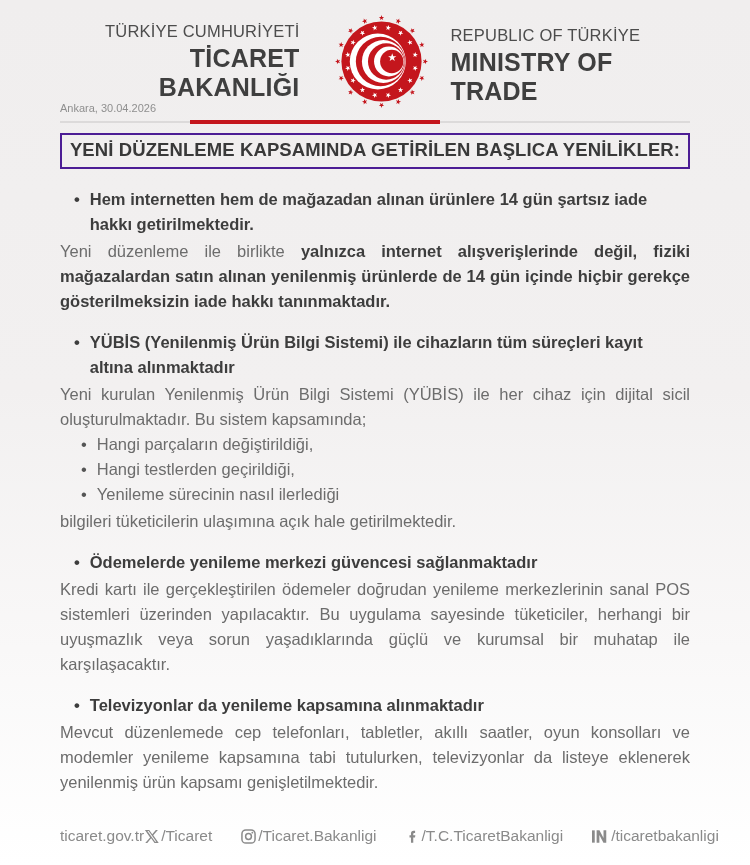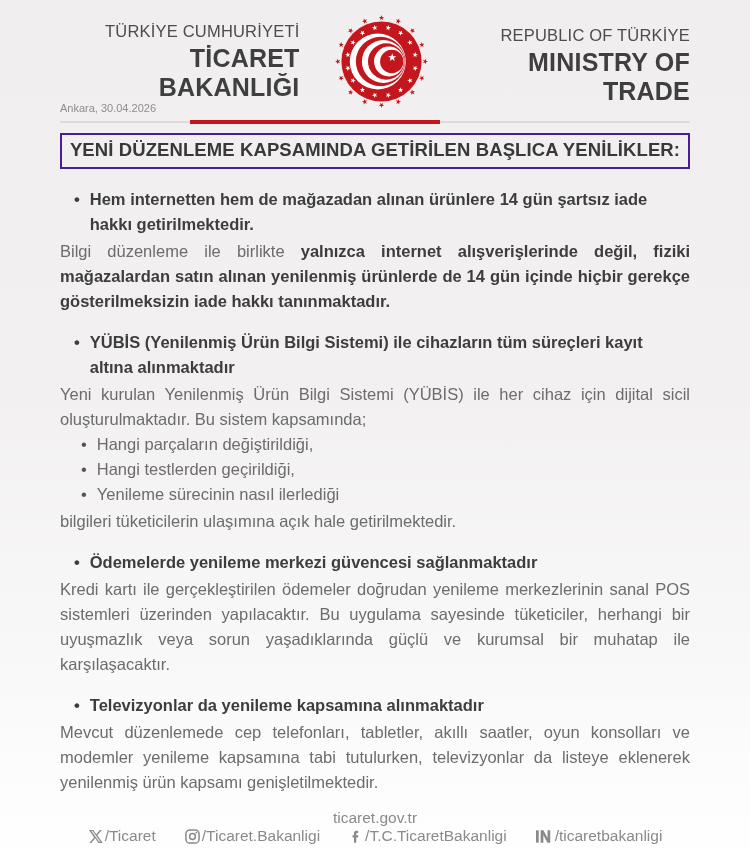--- a/index.html
+++ b/index.html
@@ -8,21 +8,21 @@
     background:linear-gradient(180deg,#f0eeee 0%,#f2f0f0 45%,#f9f8f8 75%,#ffffff 100%);
     font-family:"Liberation Sans",sans-serif;
     display:flex;flex-direction:column;
     -webkit-font-smoothing:antialiased;
   }
   .content{padding:0 60px;flex:1;}
   
   .header{display:flex;align-items:center;padding-top:13px;}
   .org{flex:1;color:#474747;}
   .org-left{text-align:right;padding-right:33px;}
-  .org-right{text-align:right;padding-left:21px;margin-top:8px;}
+  .org-right{text-align:left;padding-left:21px;margin-top:8px;}
   .org .l1{font-size:16.5px;font-weight:400;letter-spacing:0.2px;color:#4c4c4c;}
   .org .l2{font-size:25px;font-weight:700;margin-top:3px;letter-spacing:0.2px;color:#3f3f3f;}
   .logo-wrap{width:97px;height:97px;flex:0 0 auto;}
   
   .date{margin-top:-8px;font-size:11px;color:#8f8f8f;}
   .divider{position:relative;height:5px;margin-top:6px;}
   .divider .base{position:absolute;left:0;right:0;top:1px;height:2px;background:#dcdada;}
   .divider .red{position:absolute;left:130px;width:250px;top:0;height:3.5px;background:#c4161d;}
   
   .banner{margin-top:8px;border:2px solid #4c1d95;text-align:center;
@@ -31,21 +31,21 @@
   .sections{font-size:16.5px;line-height:25px;color:#6c6c6c;}
   .bhead{display:flex;font-weight:700;color:#3d3d3d;margin-top:16px;text-align:left;}
   .bhead .dot{flex:0 0 auto;padding:0 10px 0 14px;}
   .bhead.first{margin-top:18px;}
   .para{margin-top:2px;text-align:justify;}
   .para b, .para .bold{color:#3d3d3d;font-weight:700;}
   .sub{display:flex;margin-left:21px;text-align:left;}
   .sub .dot{flex:0 0 auto;padding:0 10px 0 0;color:#555;}
   
   .footer{display:flex;justify-content:space-between;align-items:center;
-    padding:0 60px 20px;font-size:15.5px;color:#8a8a8a;flex-direction:column;}
+    padding:0 60px 20px;font-size:15.5px;color:#8a8a8a;}
   .social{display:flex;align-items:center;gap:29px;}
   .s-item{display:flex;align-items:center;gap:2px;}
   .s-item svg{display:block;}
 </style>
 </head>
 <body>
 
 <div class="content">
 
   <div class="header">
@@ -188,21 +188,21 @@
   </div>
 
   <div class="banner">YENİ DÜZENLEME KAPSAMINDA GETİRİLEN BAŞLICA YENİLİKLER:</div>
 
   <div class="sections">
 
     <div class="bhead first">
       <span class="dot">•</span>
       <span>Hem internetten hem de mağazadan alınan ürünlere 14 gün şartsız iade hakkı getirilmektedir.</span>
     </div>
-    <div class="para"><span>Bilgi düzenleme ile birlikte </span><span class="bold">yalnızca internet alışverişlerinde değil, fiziki mağazalardan satın alınan yenilenmiş ürünlerde de 14 gün içinde hiçbir gerekçe gösterilmeksizin iade hakkı tanınmaktadır.</span></div>
+    <div class="para"><span>Yeni düzenleme ile birlikte </span><span class="bold">yalnızca internet alışverişlerinde değil, fiziki mağazalardan satın alınan yenilenmiş ürünlerde de 14 gün içinde hiçbir gerekçe gösterilmeksizin iade hakkı tanınmaktadır.</span></div>
 
     <div class="bhead">
       <span class="dot">•</span>
       <span>YÜBİS (Yenilenmiş Ürün Bilgi Sistemi) ile cihazların tüm süreçleri kayıt altına alınmaktadır</span>
     </div>
     <div class="para">Yeni kurulan Yenilenmiş Ürün Bilgi Sistemi (YÜBİS) ile her cihaz için dijital sicil oluşturulmaktadır. Bu sistem kapsamında;</div>
     <div class="sub">
       <span class="dot">•</span>
       <span>Hangi parçaların değiştirildiği,</span>
     </div>

